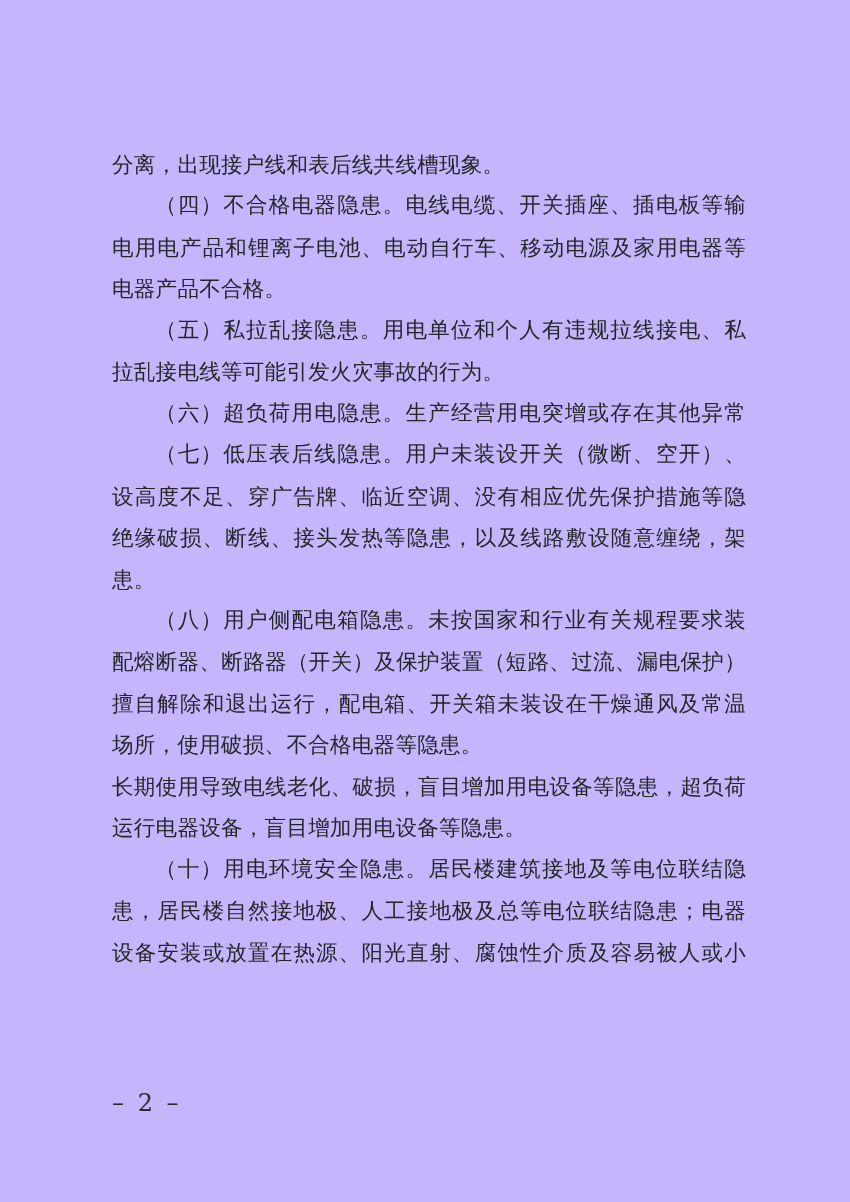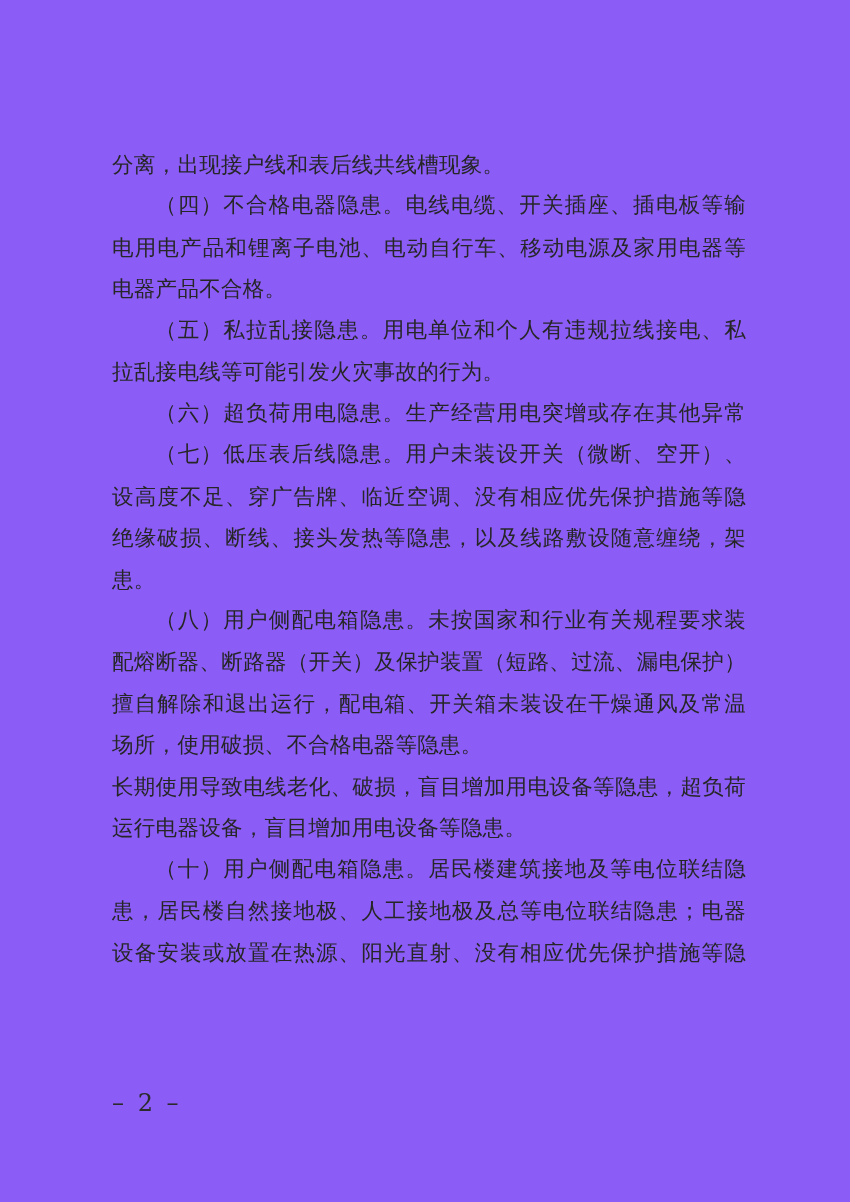--- a/index.html
+++ b/index.html
@@ -4,21 +4,21 @@
 <style>
   html, body {
     margin: 0;
     padding: 0;
     background: #ffffff;
   }
   .page {
     position: relative;
     width: 850px;
     height: 1202px;
-    background: #8b5cf6;
+    background: #c4b5fd;
     overflow: hidden;
     font-family: "DejaVu Serif", "Liberation Serif", serif;
     color: #262626;
   }
   .text-block {
     position: absolute;
     left: 112px;
     top: 144px;
     width: 634px;
     font-size: 21.5px;
@@ -64,18 +64,18 @@
       <div class="line indent justify">（七）低压表后线隐患。用户未装设开关（微断、空开）、</div>
       <div class="line justify">设高度不足、穿广告牌、临近空调、没有相应优先保护措施等隐</div>
       <div class="line justify">绝缘破损、断线、接头发热等隐患，以及线路敷设随意缠绕，架</div>
       <div class="line">患。</div>
       <div class="line indent justify">（八）用户侧配电箱隐患。未按国家和行业有关规程要求装</div>
       <div class="line justify">配熔断器、断路器（开关）及保护装置（短路、过流、漏电保护）</div>
       <div class="line justify">擅自解除和退出运行，配电箱、开关箱未装设在干燥通风及常温</div>
       <div class="line">场所，使用破损、不合格电器等隐患。</div>
       <div class="line justify">长期使用导致电线老化、破损，盲目增加用电设备等隐患，超负荷</div>
       <div class="line">运行电器设备，盲目增加用电设备等隐患。</div>
-      <div class="line indent justify">（十）用户侧配电箱隐患。居民楼建筑接地及等电位联结隐</div>
+      <div class="line indent justify">（十）用电环境安全隐患。居民楼建筑接地及等电位联结隐</div>
       <div class="line justify">患，居民楼自然接地极、人工接地极及总等电位联结隐患；电器</div>
-      <div class="line justify">设备安装或放置在热源、阳光直射、没有相应优先保护措施等隐</div>
+      <div class="line justify">设备安装或放置在热源、阳光直射、腐蚀性介质及容易被人或小</div>
     </div>
   <div class="page-number">– 2 –</div>
 </div>
 
 </body></html>

